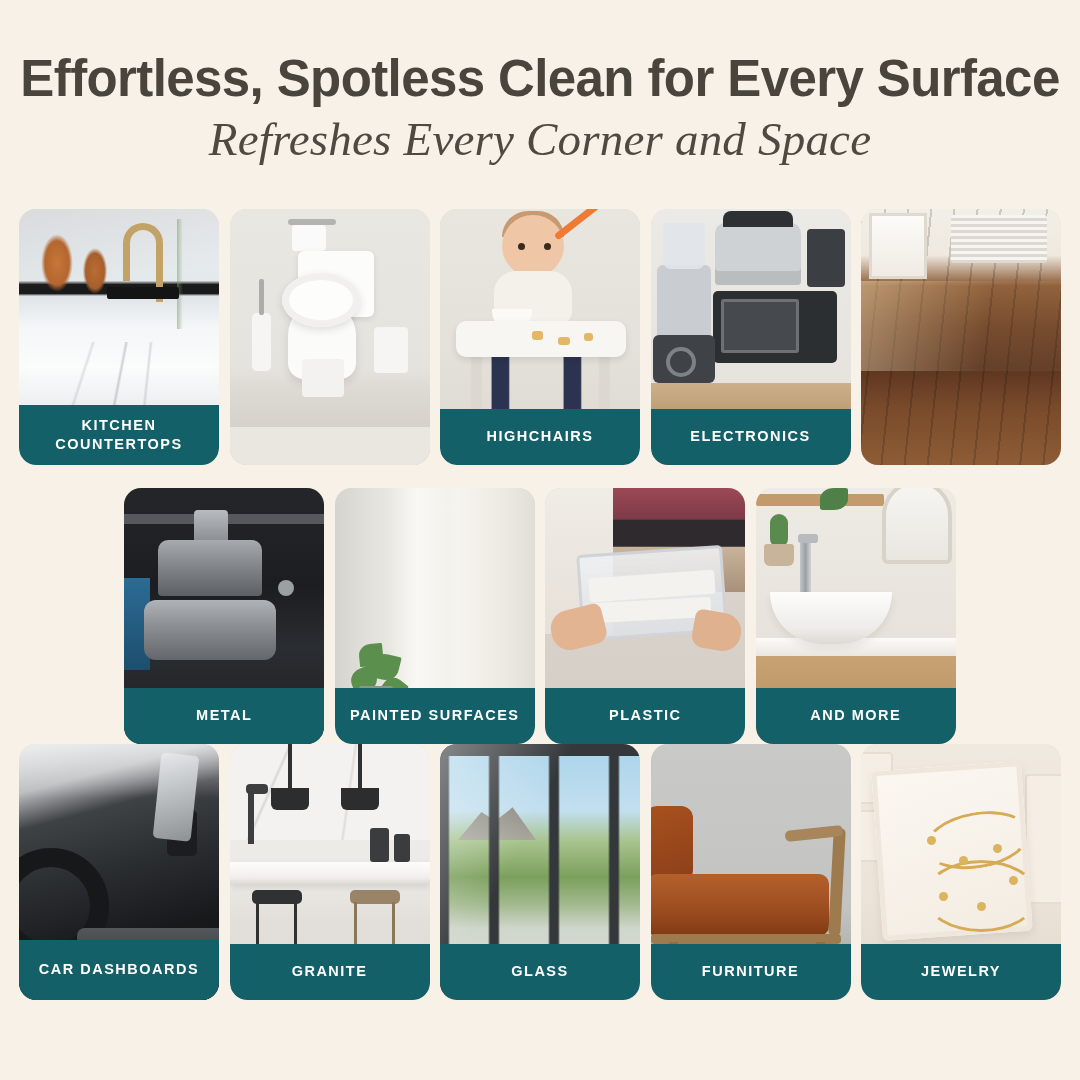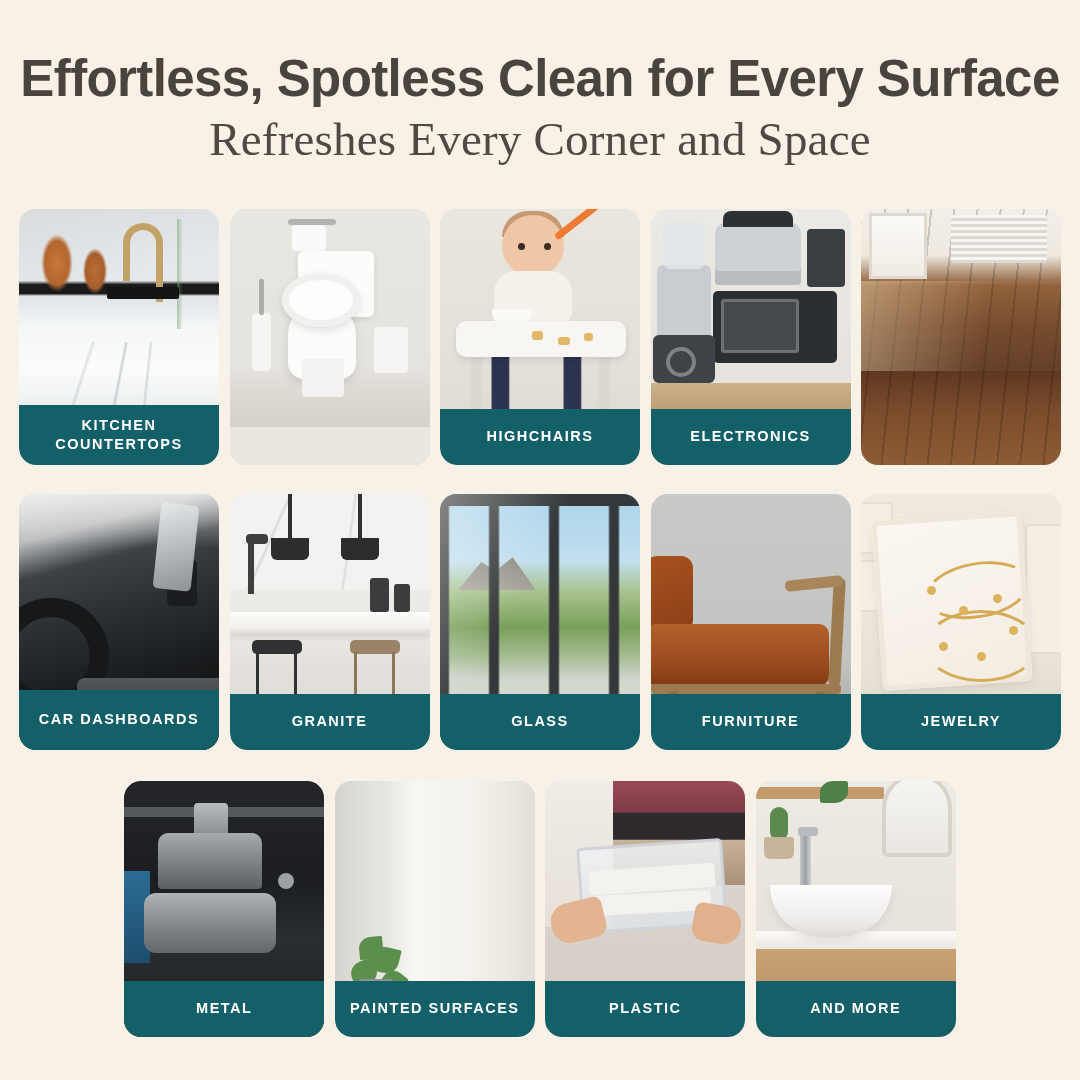--- a/index.html
+++ b/index.html
@@ -25,20 +25,21 @@
     font-size: 51px;
     font-weight: 700;
     letter-spacing: -0.6px;
     color: #4a453c;
     line-height: 1.06;
     white-space: nowrap;
   }
 
   .subtitle {
     font-family: "Liberation Serif", serif;
+    font-style: italic;
     font-size: 47px;
     font-weight: 400;
     color: #4f4a41;
     line-height: 1.1;
     margin-top: 8px;
     letter-spacing: 0.2px;
     white-space: nowrap;
   }
 
   
@@ -48,21 +49,21 @@
     top: 209px;
     width: 1080px;
   }
 
   .row {
     display: flex;
     justify-content: center;
     gap: 10.5px;
   }
 
-  .row-1 { margin-bottom: 29px; }
+  .row-1 { margin-bottom: 23px; }
   .row-2 { margin-bottom: 31px; }
   .row-3 { }
 
   .card {
     position: relative;
     width: 200px;
     height: 256px;
     border-radius: 17px;
     overflow: hidden;
     background: #ded7cd;
@@ -728,20 +729,77 @@
     <div class="card">
       <div class="card-photo ph-wood">
         <div class="window"></div>
         <div class="ac"></div>
         <div class="glow"></div>
       </div>
     </div>
 
   </div>
 
+  <div class="row row-3">
+
+    <div class="card">
+      <div class="card-photo ph-metal">
+        <div class="pipe"></div>
+        <div class="blue"></div>
+        <div class="cap"></div>
+        <div class="tank1"></div>
+        <div class="tank2"></div>
+        <div class="bolt"></div>
+      </div>
+      <div class="card-label label-1">METAL</div>
+    </div>
+
+    <div class="card">
+      <div class="card-photo ph-paint">
+        <div class="sheen"></div>
+        <div class="leaf l1"></div>
+        <div class="leaf l2"></div>
+        <div class="leaf l3"></div>
+        <div class="leaf l4"></div>
+        <div class="plant-pot"></div>
+      </div>
+      <div class="card-label label-1">PAINTED SURFACES</div>
+    </div>
+
+    <div class="card">
+      <div class="card-photo ph-plas">
+        <div class="shelf"></div>
+        <div class="person"></div>
+        <div class="floorp"></div>
+        <div class="bin"></div>
+        <div class="linen1"></div>
+        <div class="linen2"></div>
+        <div class="hand1"></div>
+        <div class="hand2"></div>
+      </div>
+      <div class="card-label label-1">PLASTIC</div>
+    </div>
+
+    <div class="card">
+      <div class="card-photo ph-vanity">
+        <div class="shelf2"></div>
+        <div class="mirror"></div>
+        <div class="plant2"></div>
+        <div class="cactus"></div>
+        <div class="cactuspot"></div>
+        <div class="cabinet"></div>
+        <div class="counter2"></div>
+        <div class="tap"></div>
+        <div class="basin"></div>
+      </div>
+      <div class="card-label label-1">AND MORE</div>
+    </div>
+
+  </div>
+
   <div class="row row-2">
 
     <div class="card">
       <div class="card-photo ph-car">
         <div class="windshield"></div>
         <div class="wheel"></div>
         <div class="console"></div>
         <div class="vent"></div>
         <div class="knob"></div>
         <div class="mount"></div>
@@ -810,70 +868,13 @@
         <div class="bead b3"></div>
         <div class="bead b4"></div>
         <div class="bead b5"></div>
         <div class="bead b6"></div>
       </div>
       <div class="card-label label-1">JEWELRY</div>
     </div>
 
   </div>
 
-  <div class="row row-3">
-
-    <div class="card">
-      <div class="card-photo ph-metal">
-        <div class="pipe"></div>
-        <div class="blue"></div>
-        <div class="cap"></div>
-        <div class="tank1"></div>
-        <div class="tank2"></div>
-        <div class="bolt"></div>
-      </div>
-      <div class="card-label label-1">METAL</div>
-    </div>
-
-    <div class="card">
-      <div class="card-photo ph-paint">
-        <div class="sheen"></div>
-        <div class="leaf l1"></div>
-        <div class="leaf l2"></div>
-        <div class="leaf l3"></div>
-        <div class="leaf l4"></div>
-        <div class="plant-pot"></div>
-      </div>
-      <div class="card-label label-1">PAINTED SURFACES</div>
-    </div>
-
-    <div class="card">
-      <div class="card-photo ph-plas">
-        <div class="shelf"></div>
-        <div class="person"></div>
-        <div class="floorp"></div>
-        <div class="bin"></div>
-        <div class="linen1"></div>
-        <div class="linen2"></div>
-        <div class="hand1"></div>
-        <div class="hand2"></div>
-      </div>
-      <div class="card-label label-1">PLASTIC</div>
-    </div>
-
-    <div class="card">
-      <div class="card-photo ph-vanity">
-        <div class="shelf2"></div>
-        <div class="mirror"></div>
-        <div class="plant2"></div>
-        <div class="cactus"></div>
-        <div class="cactuspot"></div>
-        <div class="cabinet"></div>
-        <div class="counter2"></div>
-        <div class="tap"></div>
-        <div class="basin"></div>
-      </div>
-      <div class="card-label label-1">AND MORE</div>
-    </div>
-
-  </div>
-
 </div>
 
 </body></html>

